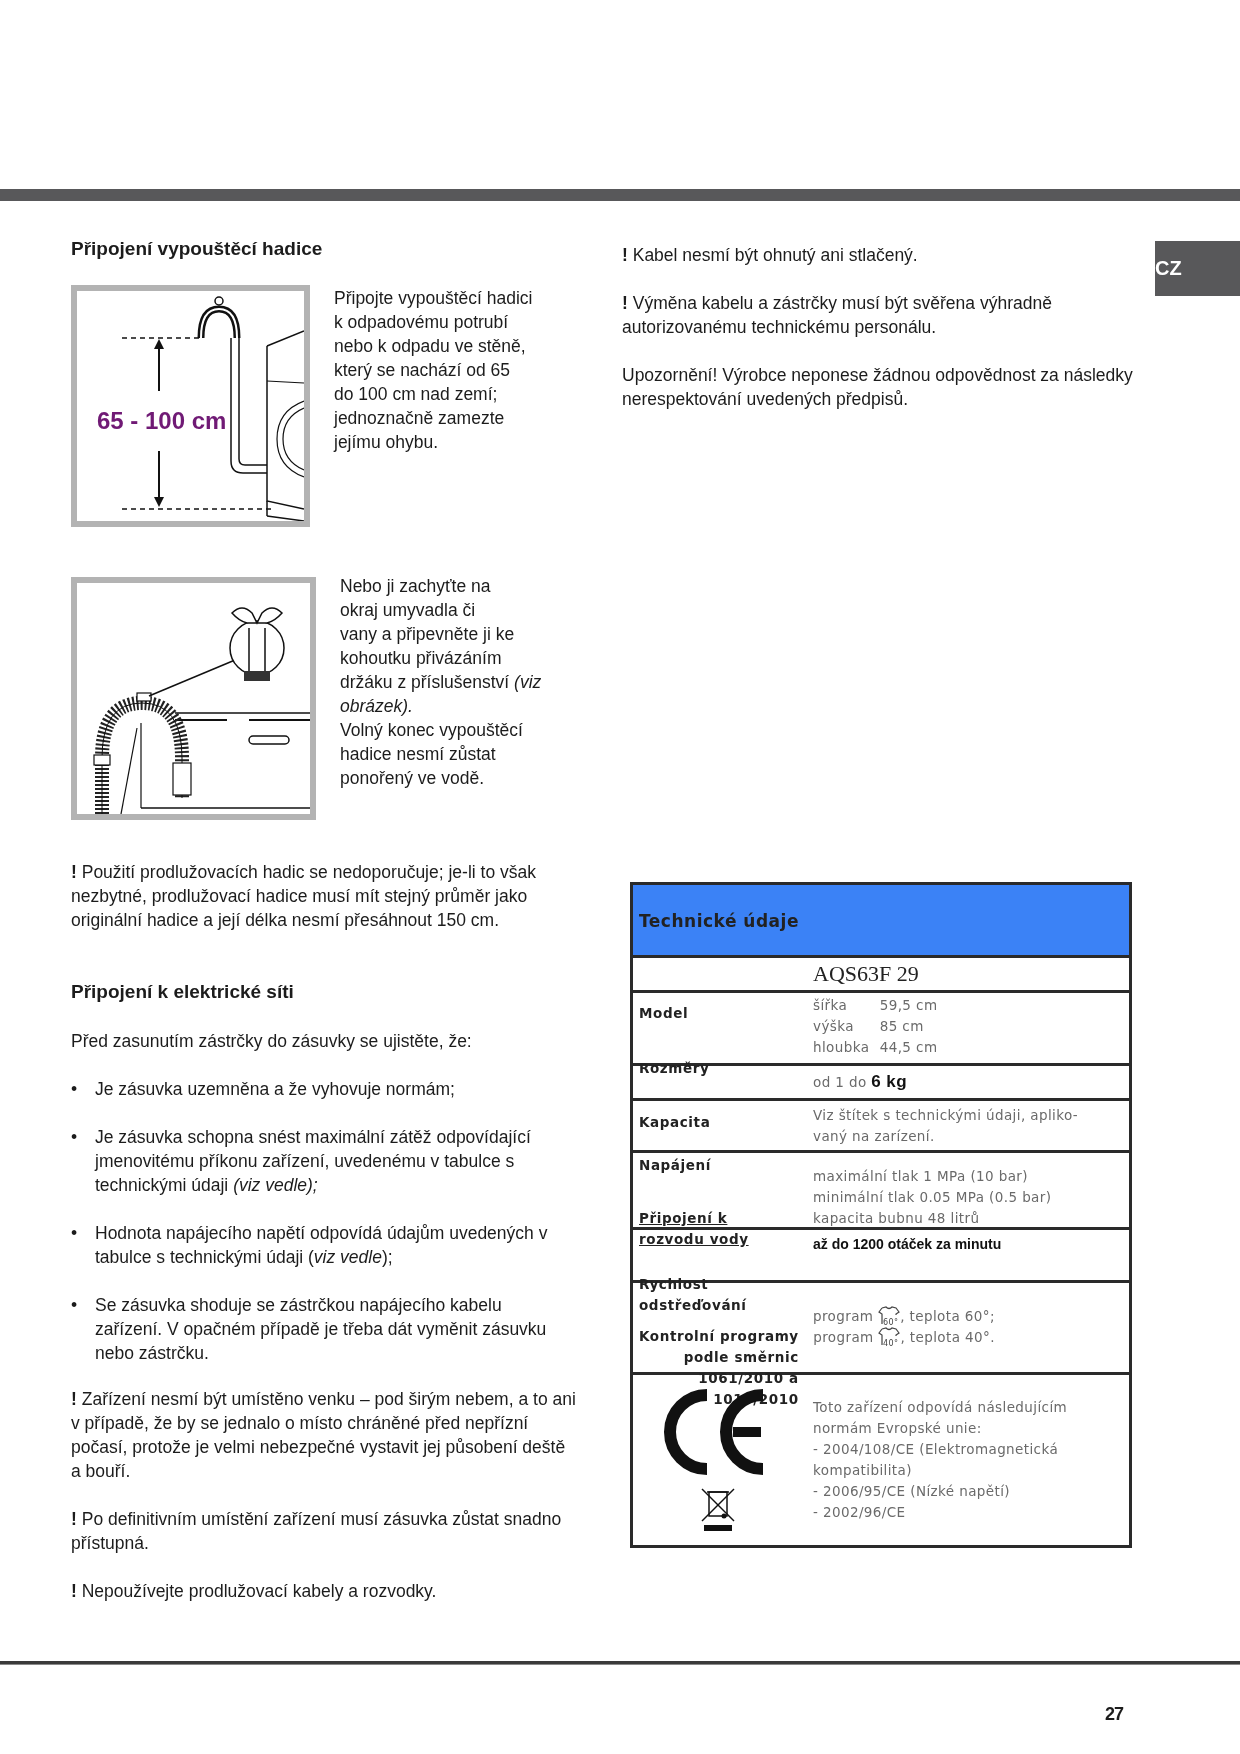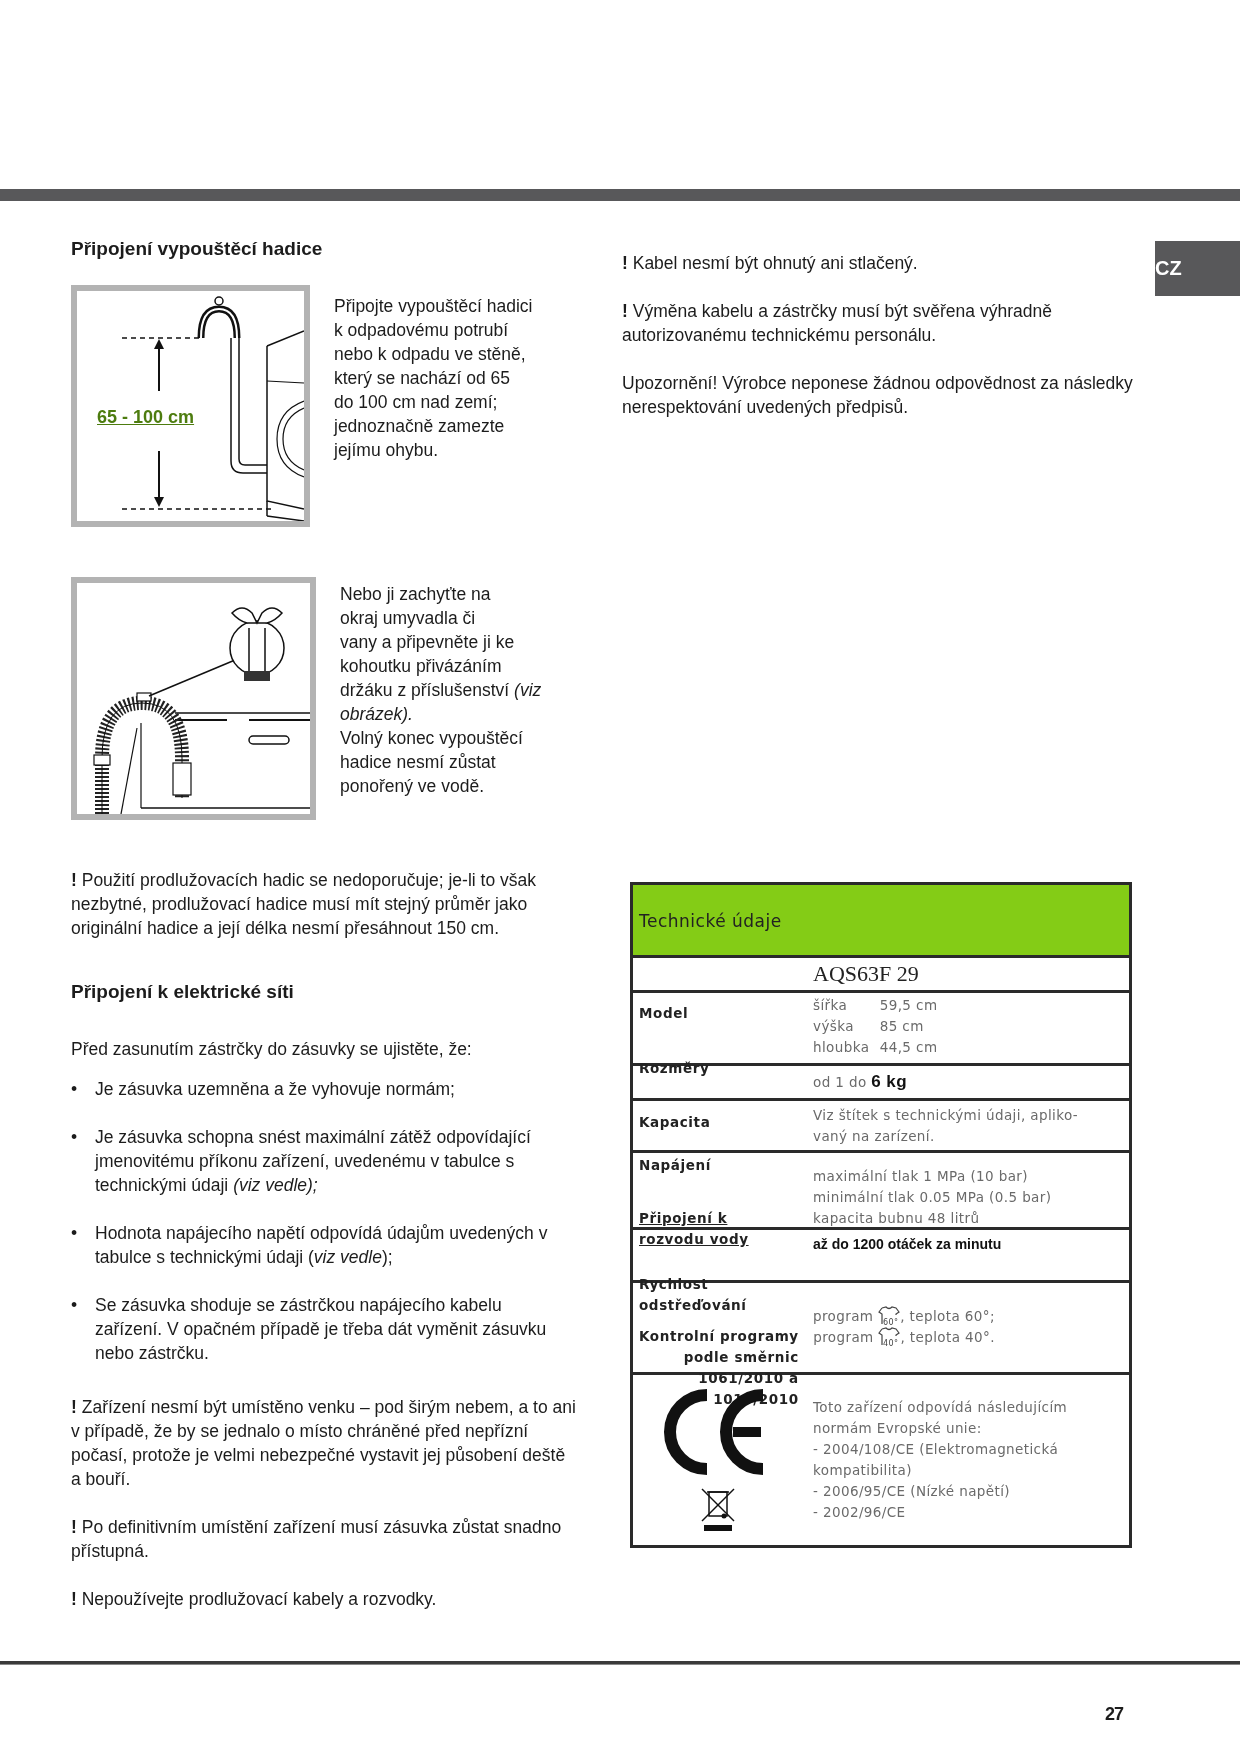--- a/index.html
+++ b/index.html
@@ -9,37 +9,37 @@
   }
   .abs { position: absolute; }
   .top-bar { left: 0; top: 189px; width: 1240px; height: 12px; background: #58585a; }
   .lang-tab { left: 1155px; top: 241px; width: 85px; height: 55px; background: #58585a; color: #ffffff;
     font-weight: bold; font-size: 20px; line-height: 55px; box-sizing: border-box; }
   .bottom-rule { left: 0; top: 1661px; width: 1240px; height: 3px; background: #3a3a3a; border-bottom: 1px solid #8a8a8a; }
   .page-number { left: 1100px; top: 1704px; width: 28px; text-align: center; font-weight: bold; font-size: 18px;
     font-family: "Liberation Sans", sans-serif; letter-spacing: -1px; }
 
   .heading { font-weight: bold; font-size: 19px; color: #1c1c1c; }
-  .para { font-size: 17.5px; line-height: 24px; color: #1c1c1c; margin-top: 8px; }
+  .para { font-size: 17.5px; line-height: 24px; color: #1c1c1c; }
   .excl { font-weight: bold; }
   .para i { font-style: italic; }
 
   .figure { box-sizing: border-box; border: 6px solid #b3b3b3; background: #fff; overflow: hidden; }
   .figure svg { display: block; }
 
   .bullets { list-style: none; margin: 0; padding: 0; }
   .bullets li { position: relative; padding-left: 24px; margin-bottom: 24px; }
   .bullets li .dot { position: absolute; left: 0; top: 0; }
 
   
   .tech-table { left: 630px; top: 882px; width: 502px; height: 666px; box-sizing: border-box;
     border: 3px solid #2a2a2a; font-family: "DejaVu Sans", sans-serif; }
   .tt-row { position: absolute; left: 0; right: 0; border-bottom: 3px solid #2a2a2a; box-sizing: border-box; }
   .tt-row:last-child { border-bottom: none; }
-  .tt-head { background: #84cc16; }
+  .tt-head { background: #3b82f6; font-weight: bold; }
   .tt-head .title { position: absolute; left: 6px; top: 26px; font-size: 17px; color: #222; letter-spacing: 0.5px; }
   .tt-label { position: absolute; left: 6px; font-size: 13.5px; font-weight: bold; color: #222; line-height: 21px; letter-spacing: 0.6px; margin-top: 40px; }
   .tt-val { position: absolute; left: 180px; font-size: 13.5px; color: #6a6a6a; line-height: 21px; letter-spacing: 0.4px; }
   .tt-val .bold { font-family: "Liberation Sans", sans-serif; font-weight: bold; color: #111; font-size: 17px; }
   .model-val { font-family: Liberation Serif, serif; color: #222; font-size: 22px; letter-spacing: 0; }
   .spin-val { font-family: "Liberation Sans", sans-serif; font-weight: bold; color: #111; font-size: 14px; letter-spacing: 0; }
   .dim-name { display: inline-block; width: 62px; }
   .shirt { display: inline-block; width: 22px; height: 20px; vertical-align: -5px; }
 </style>
 </head>
@@ -69,21 +69,21 @@
     <path d="M162,47 L162,168 Q162,174 168,174 L190,174" fill="none" stroke="#111" stroke-width="1.5"></path>
 
     <path d="M190,55 L227,40" stroke="#111" stroke-width="1.5" fill="none"></path>
     <path d="M190,55 L190,210 L227,218" stroke="#111" stroke-width="1.5" fill="none"></path>
     <line x1="190" y1="90" x2="227" y2="92" stroke="#111" stroke-width="1.2"></line>
     <path d="M227,110 Q200,120 200,148 Q200,176 227,186" stroke="#111" stroke-width="1.2" fill="none"></path>
     <path d="M227,117 Q206,126 206,148 Q206,170 227,179" stroke="#111" stroke-width="1.2" fill="none"></path>
     <line x1="190" y1="210" x2="190" y2="225" stroke="#111" stroke-width="1.5"></line>
     <line x1="190" y1="225" x2="227" y2="230" stroke="#111" stroke-width="1.5"></line>
   </svg>
-  <div class="abs" style="left:20px; top:116px; font-weight:bold; font-size:18px; color:#4d7c0f;text-decoration:underline;">65 - 100 cm</div>
+  <div class="abs" style="left:20px; top:116px; font-weight:bold; font-size:24px; color:#701a75;">65 - 100 cm</div>
 </div>
 
 <div class="abs para" style="left:334px; top:286px;">
   <div>Připojte vypouštěcí hadici</div>
   <div>k odpadovému potrubí</div>
   <div>nebo k odpadu ve stěně,</div>
   <div>který se nachází od 65</div>
   <div>do 100 cm nad zemí;</div>
   <div>jednoznačně zamezte</div>
   <div>jejímu ohybu.</div>

